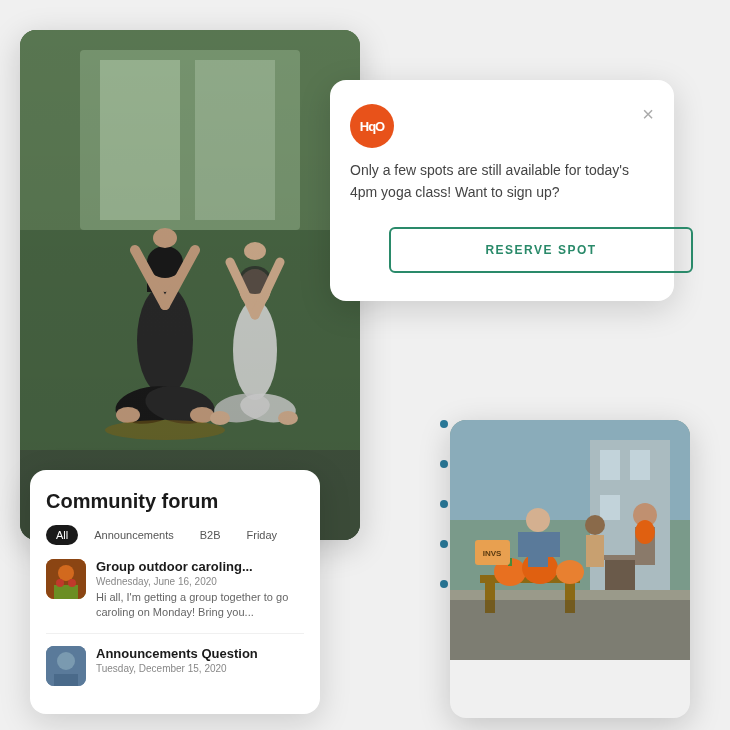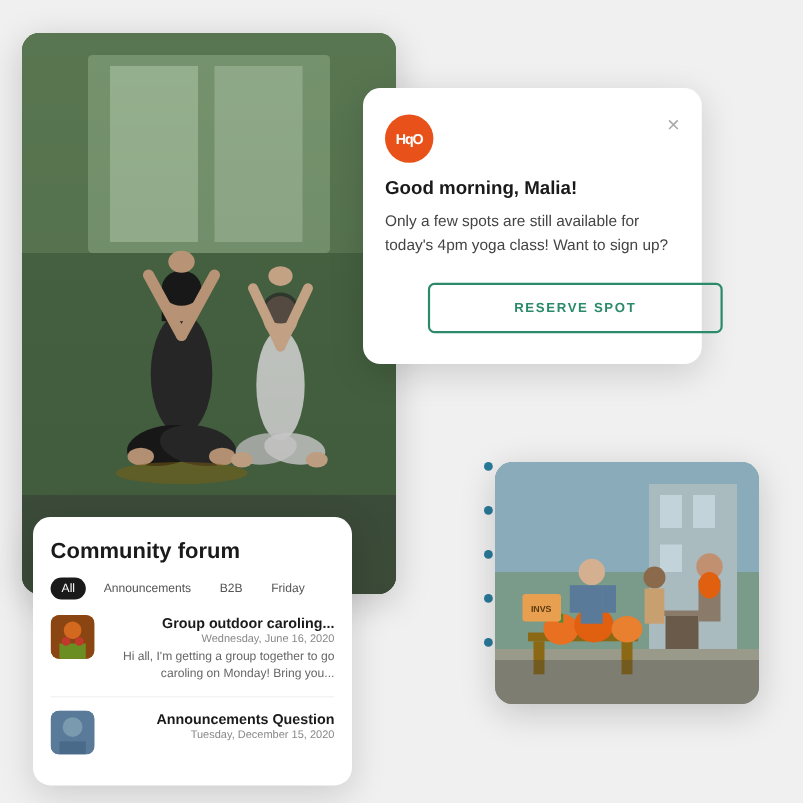--- a/index.html
+++ b/index.html
@@ -32,21 +32,21 @@
       display: flex;
       align-items: center;
       justify-content: center;
     }
 
     
     .notification-card {
       position: absolute;
       top: 80px;
       left: 330px;
-      width: 308px;
+      width: 344px;
       background: #ffffff;
       border-radius: 16px;
       padding: 24px 20px 28px 20px;
       box-shadow: 0 8px 32px rgba(0,0,0,0.15);
       z-index: 3;
     }
     .notif-header {
       display: flex;
       align-items: flex-start;
       justify-content: space-between;
@@ -145,21 +145,20 @@
       background: transparent;
       color: #555;
     }
     .forum-item {
       display: flex;
       align-items: flex-start;
       gap: 10px;
       margin-bottom: 12px;
       padding-bottom: 12px;
       border-bottom: 1px solid #f0f0f0;
-      text-align: right;
     }
     .forum-item:last-child {
       border-bottom: none;
       margin-bottom: 0;
     }
     .forum-avatar {
       width: 40px;
       height: 40px;
       border-radius: 8px;
       flex-shrink: 0;
@@ -208,21 +207,21 @@
       -webkit-line-clamp: 2;
       -webkit-box-orient: vertical;
     }
 
     
     .pumpkin-card {
       position: absolute;
       top: 420px;
       left: 450px;
       width: 240px;
-      height: 220px;
+      height: 298px;
       border-radius: 16px;
       overflow: hidden;
       box-shadow: 0 8px 32px rgba(0,0,0,0.18);
       z-index: 2;
     }
 
     
     .dot {
       position: absolute;
       border-radius: 50%;
@@ -290,21 +289,20 @@
       </defs>
     </svg>
   </div>
 </div>
 
 <div class="notification-card">
   <div class="notif-header">
     <div class="hqo-logo">HqO</div>
     <button class="close-btn">×</button>
   </div>
-  <div class="notif-title">Good morning, Malia!</div>
   <div class="notif-body">Only a few spots are still available for today's 4pm yoga class! Want to sign up?</div>
   <button class="reserve-btn">RESERVE SPOT</button>
 </div>
 
 <div class="forum-card">
   <div class="forum-title">Community forum</div>
   <div class="forum-tabs">
     <button class="forum-tab active">All</button>
     <button class="forum-tab inactive">Announcements</button>
     <button class="forum-tab inactive">B2B</button>

